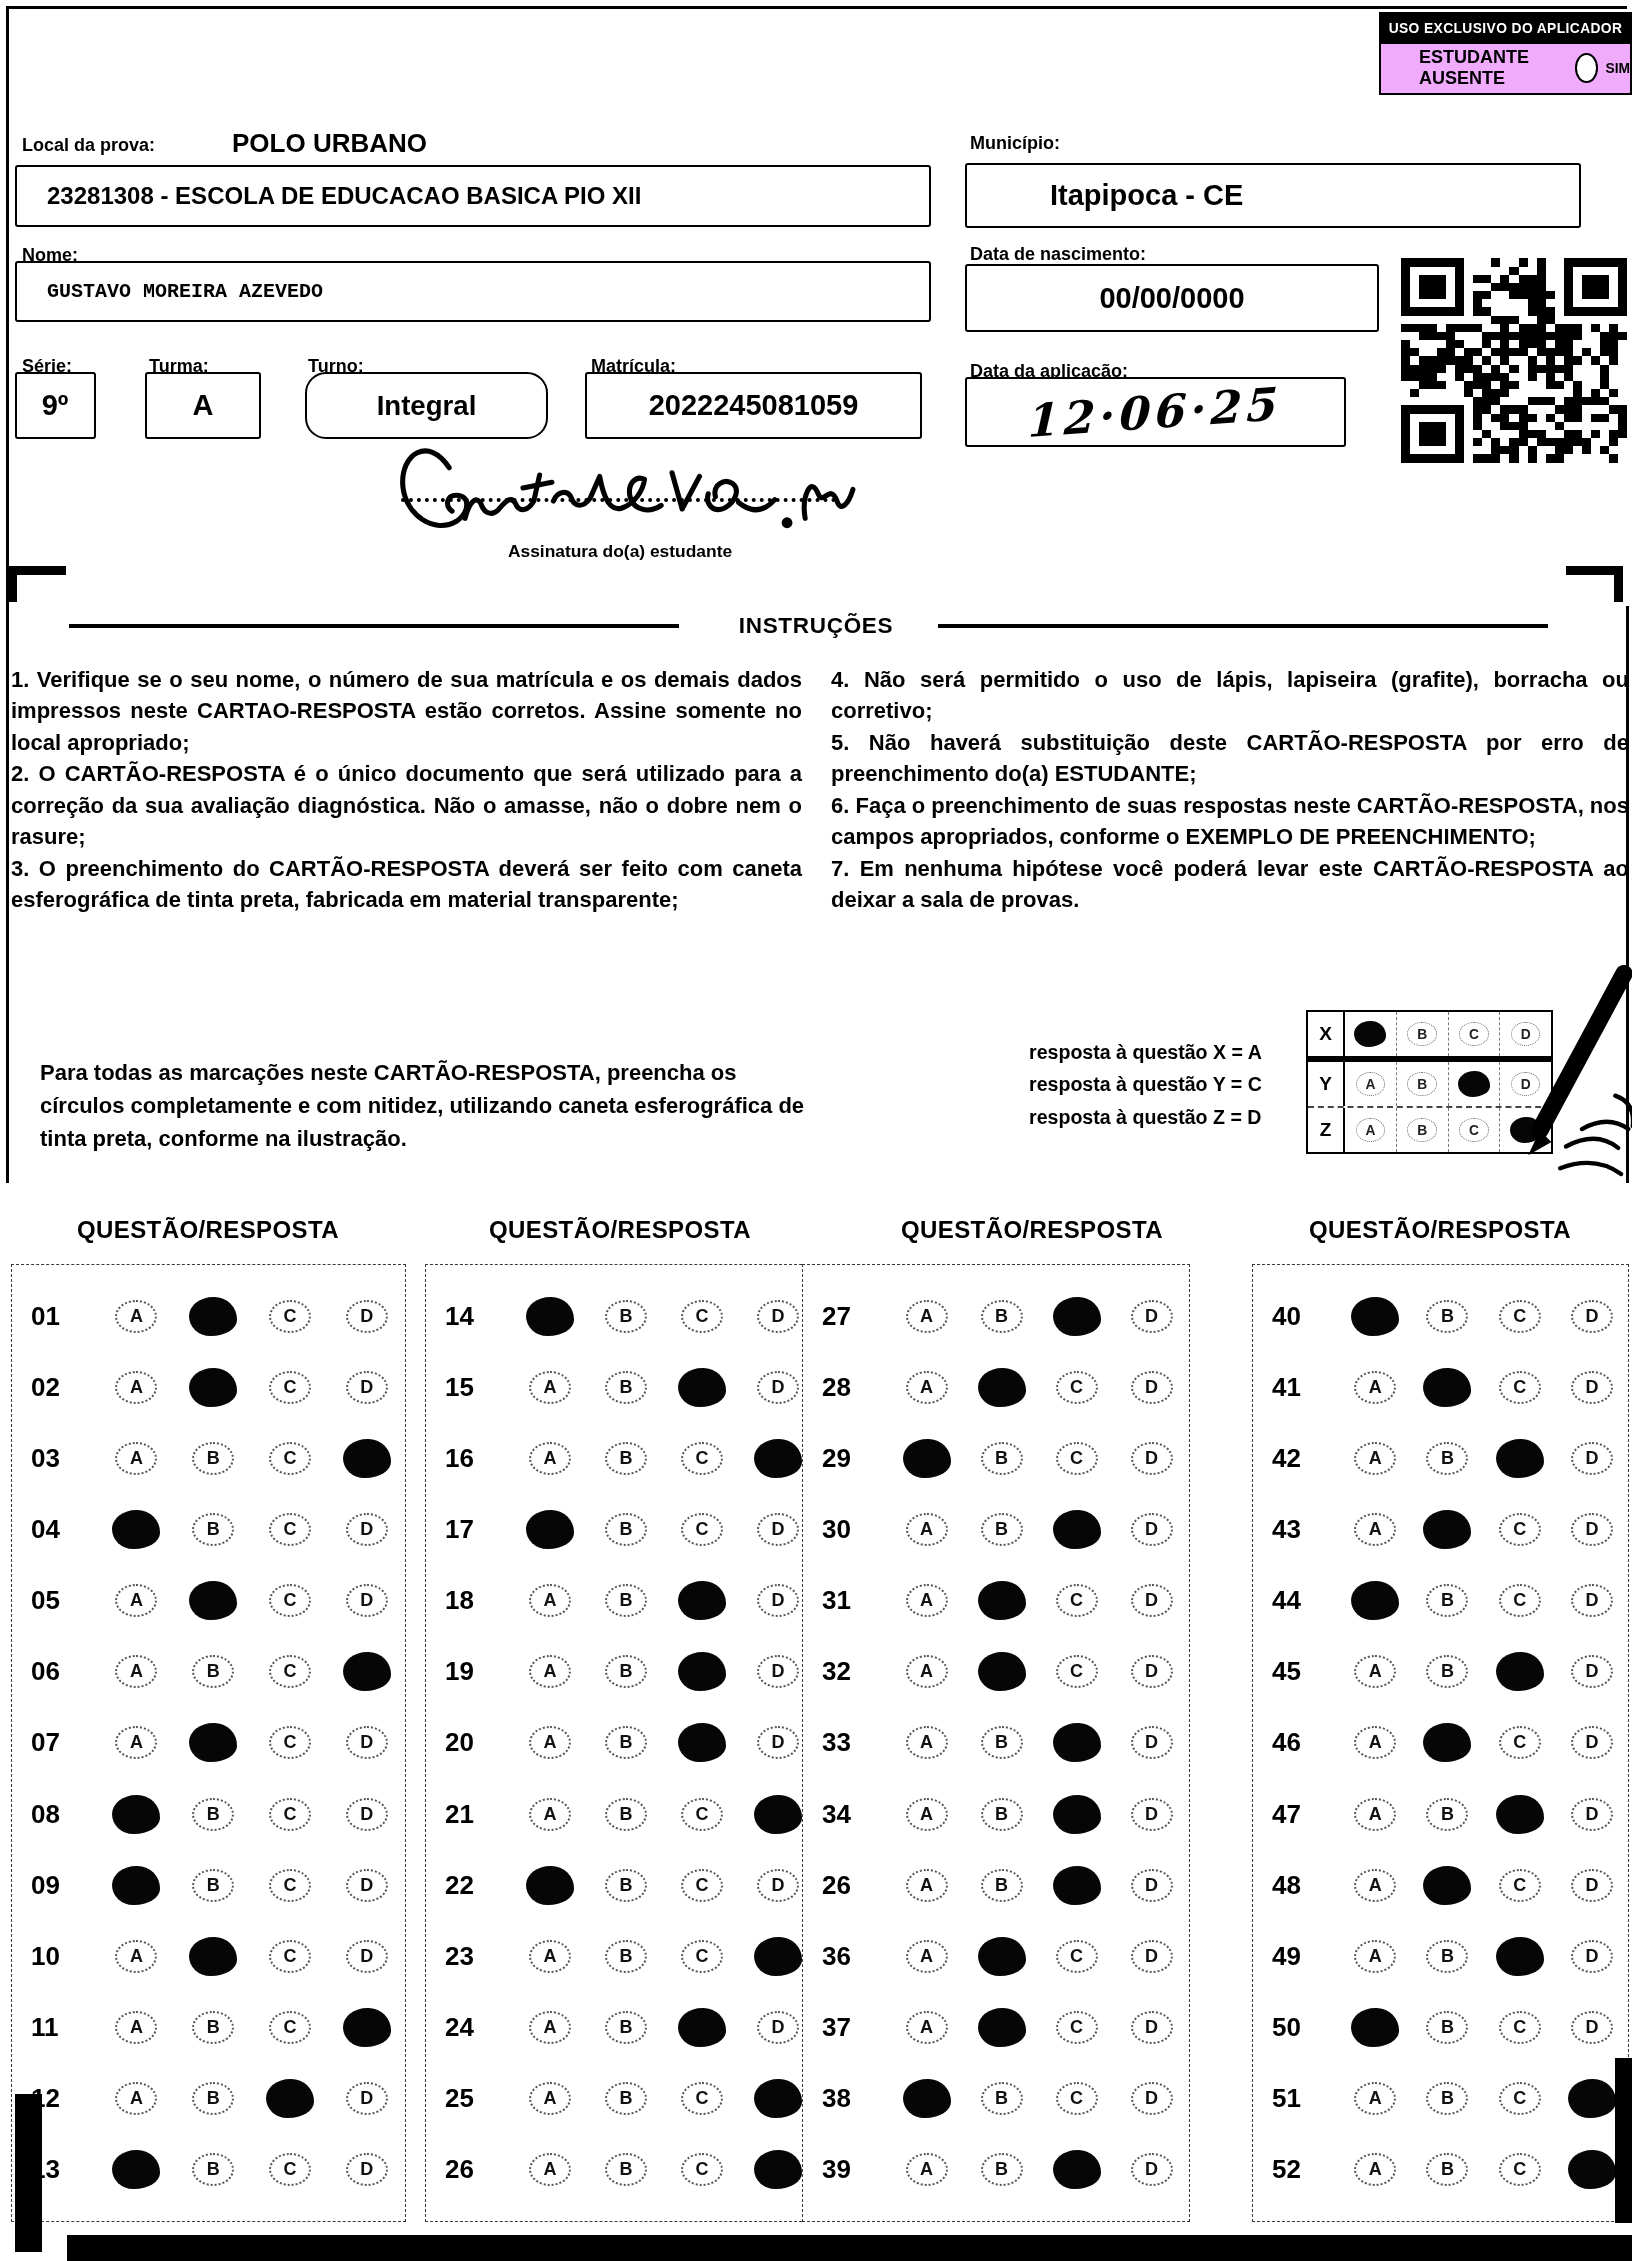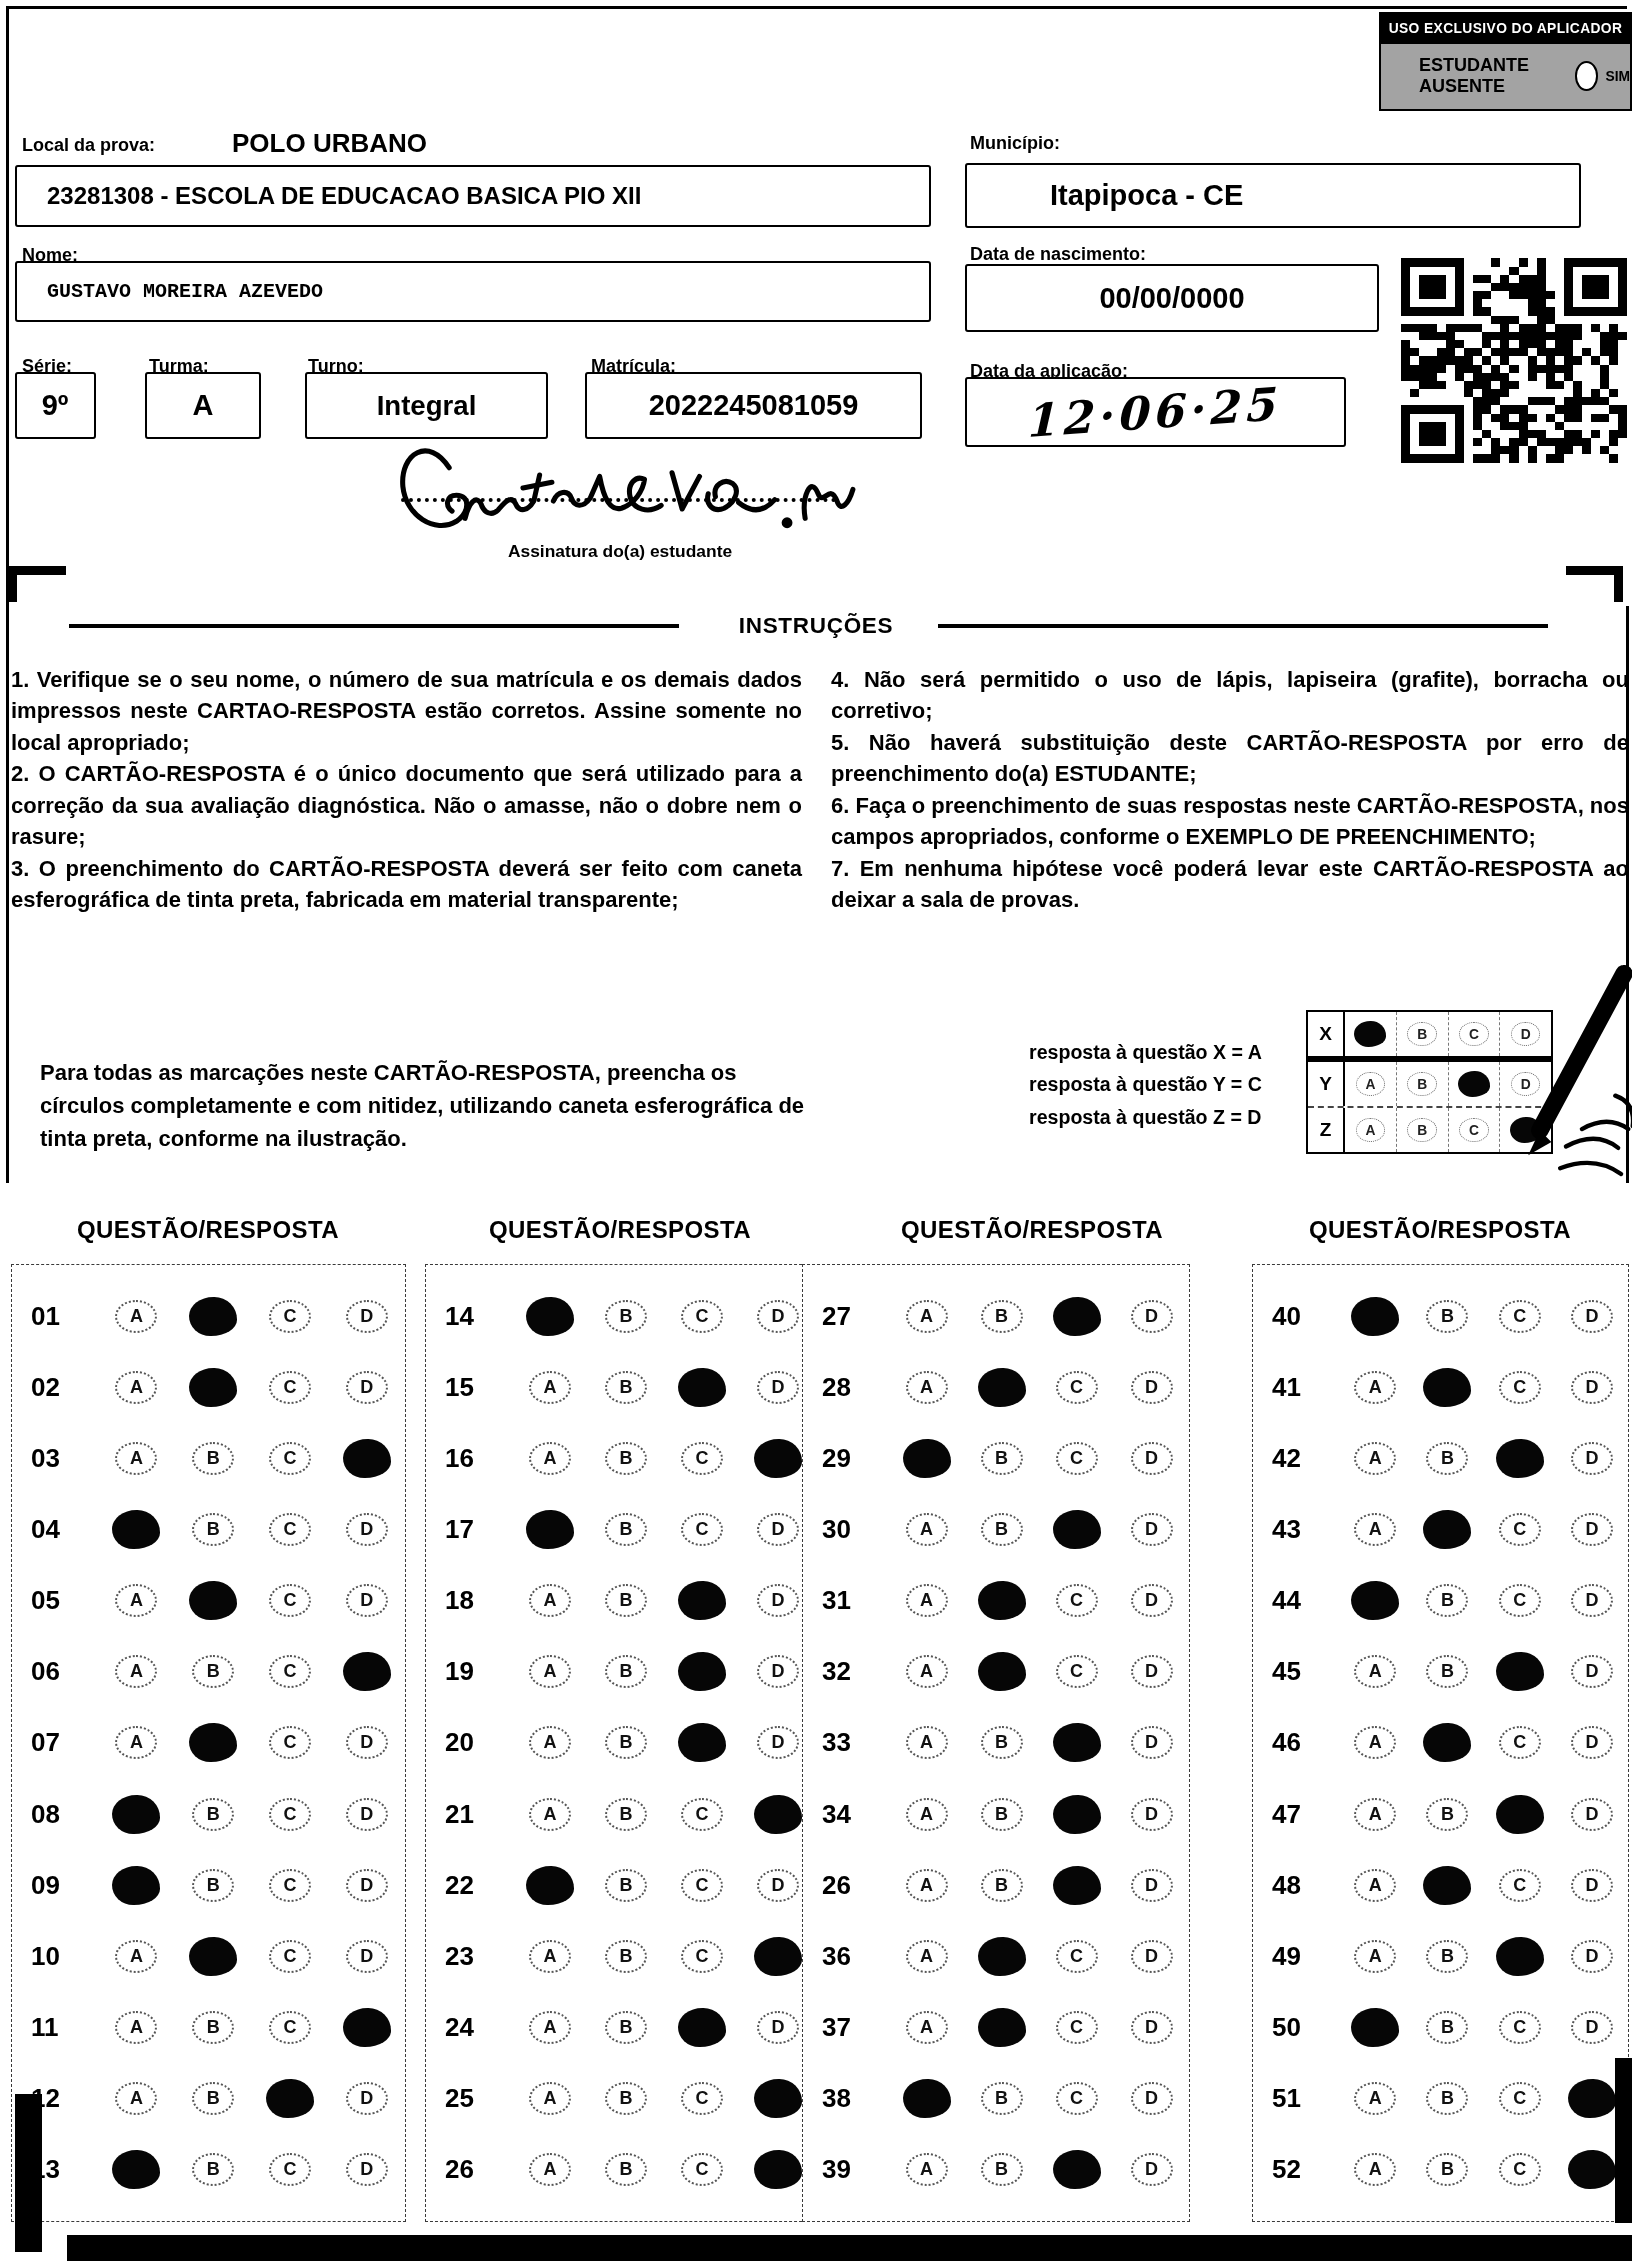--- a/index.html
+++ b/index.html
@@ -10,22 +10,22 @@
 
   
   .band{position:absolute;left:22px;top:16px;width:1310px;height:67px;display:flex;}
   .band-seg{display:flex;align-items:center;justify-content:center;font-weight:bold;}
   .band-black{background:#000;color:#fff;}
   .band-white{background:#fff;color:#000;border-top:4.4px solid #000;border-bottom:4.4px solid #000;flex:1;}
   .seg-title{width:405px;font-size:32px;letter-spacing:0.7px;}
   .seg-grade{width:303px;font-size:41px;letter-spacing:1.5px;}
   .seg-sub{font-size:30.5px;}
 
-  .uso-box{position:absolute;left:1379px;top:11.6px;width:253px;height:99px;
-           border:2.9px solid #000;background:#a3a3a3;box-sizing:border-box;display:flex;flex-direction:column;}
+  .uso-box{position:absolute;left:1379px;top:11.6px;width:253px;height:83px;
+           border:2.9px solid #000;background:#f0abfc;box-sizing:border-box;display:flex;flex-direction:column;}
   .uso-top{height:30.5px;background:#000;color:#fff;display:flex;align-items:center;justify-content:center;
            font-size:13.8px;font-weight:bold;letter-spacing:0.4px;}
   .uso-bottom{flex:1;display:flex;align-items:center;justify-content:center;gap:7.3px;font-weight:bold;padding-left:38px;}
   .uso-label{font-size:18px;}
   .radio{width:26px;height:26px;border:2.2px solid #000;border-radius:50%;background:#fff;}
   .uso-sim{font-size:13.8px;}
 
   
   .flabel{position:absolute;font-size:18px;font-weight:bold;}
   .fvalue{position:absolute;font-weight:bold;}
@@ -136,21 +136,21 @@
   <div class="fbox center" style="left:14.5px;top:372px;width:81px;height:67px;font-size:29px;">
     <span>9º</span>
   </div>
 
   <span class="flabel" style="left:149px;top:356px;">Turma:</span>
   <div class="fbox center" style="left:145px;top:372px;width:116px;height:67px;font-size:29px;">
     <span>A</span>
   </div>
 
   <span class="flabel" style="left:308px;top:356px;">Turno:</span>
-  <div class="fbox center" style="left:305px;top:372px;width:243px;height:67px;font-size:27.6px;">
+  <div class="fbox center" style="left:305px;top:372px;width:243px;height:67px;font-size:27.6px;border-radius:21px;">
     <span>Integral</span>
   </div>
 
   <span class="flabel" style="left:591px;top:356px;">Matrícula:</span>
   <div class="fbox center" style="left:585px;top:372px;width:337px;height:67px;font-size:29px;">
     <span>2022245081059</span>
   </div>
 
   <span class="flabel" style="left:970px;top:361px;">Data da aplicação:</span>
   <div class="fbox center" style="left:965px;top:377px;width:381px;height:70px;">

